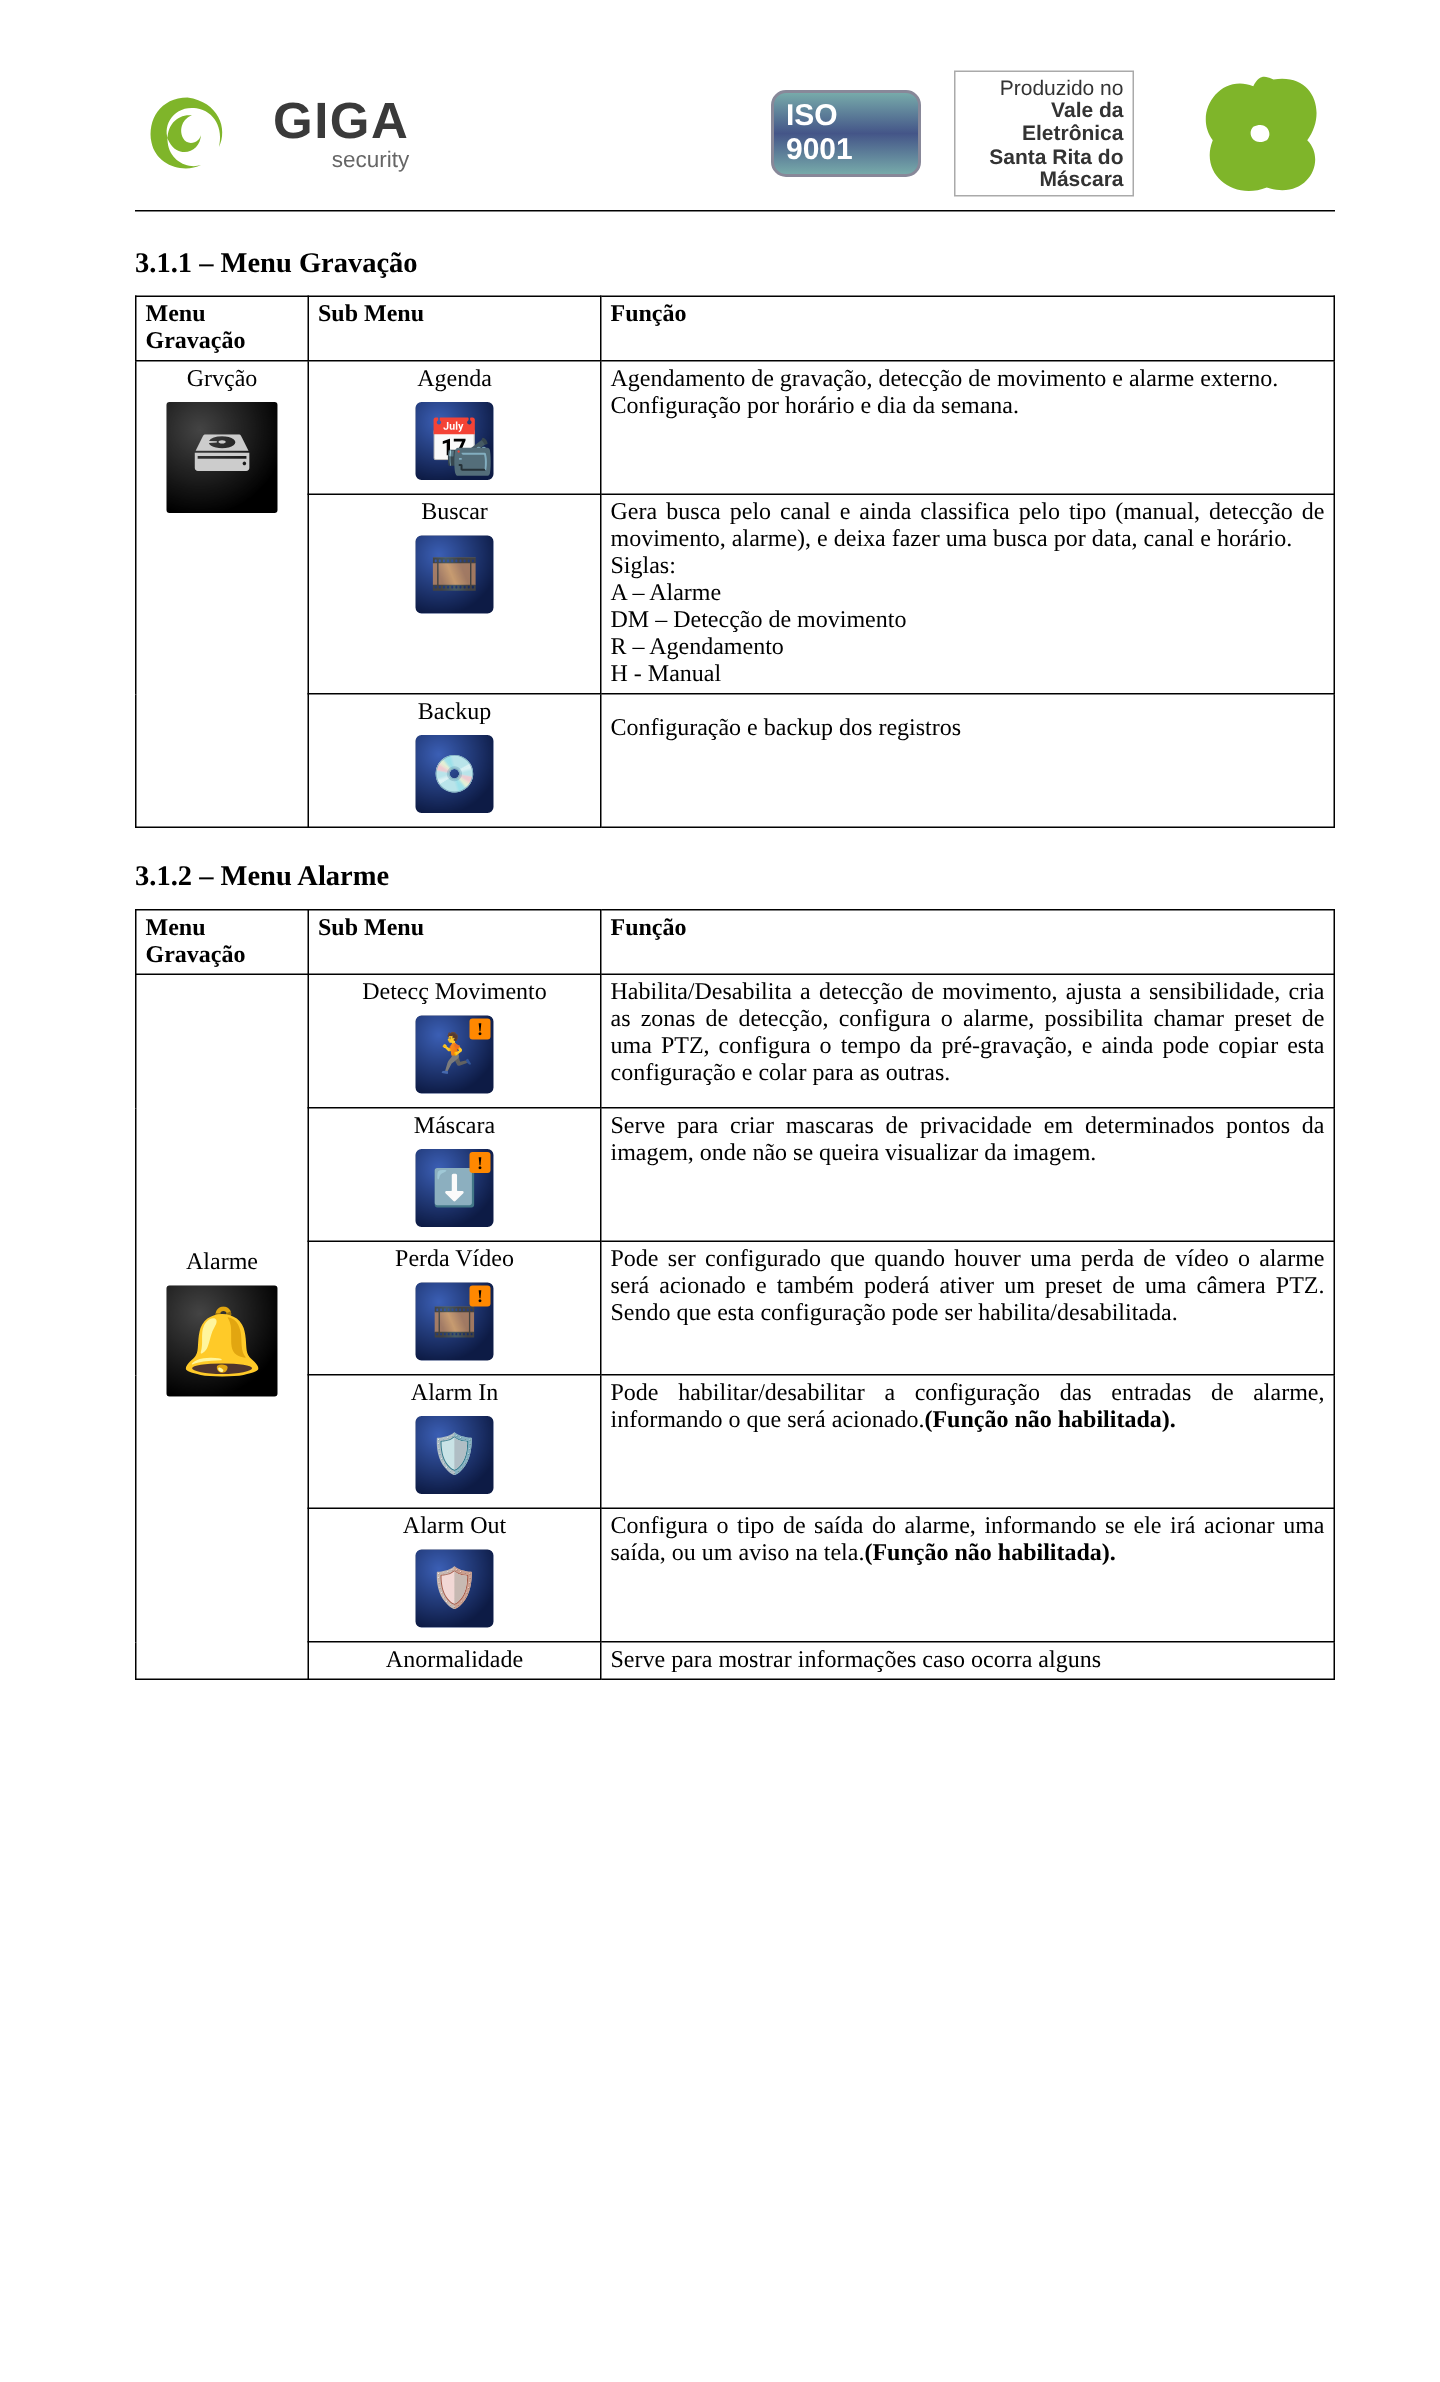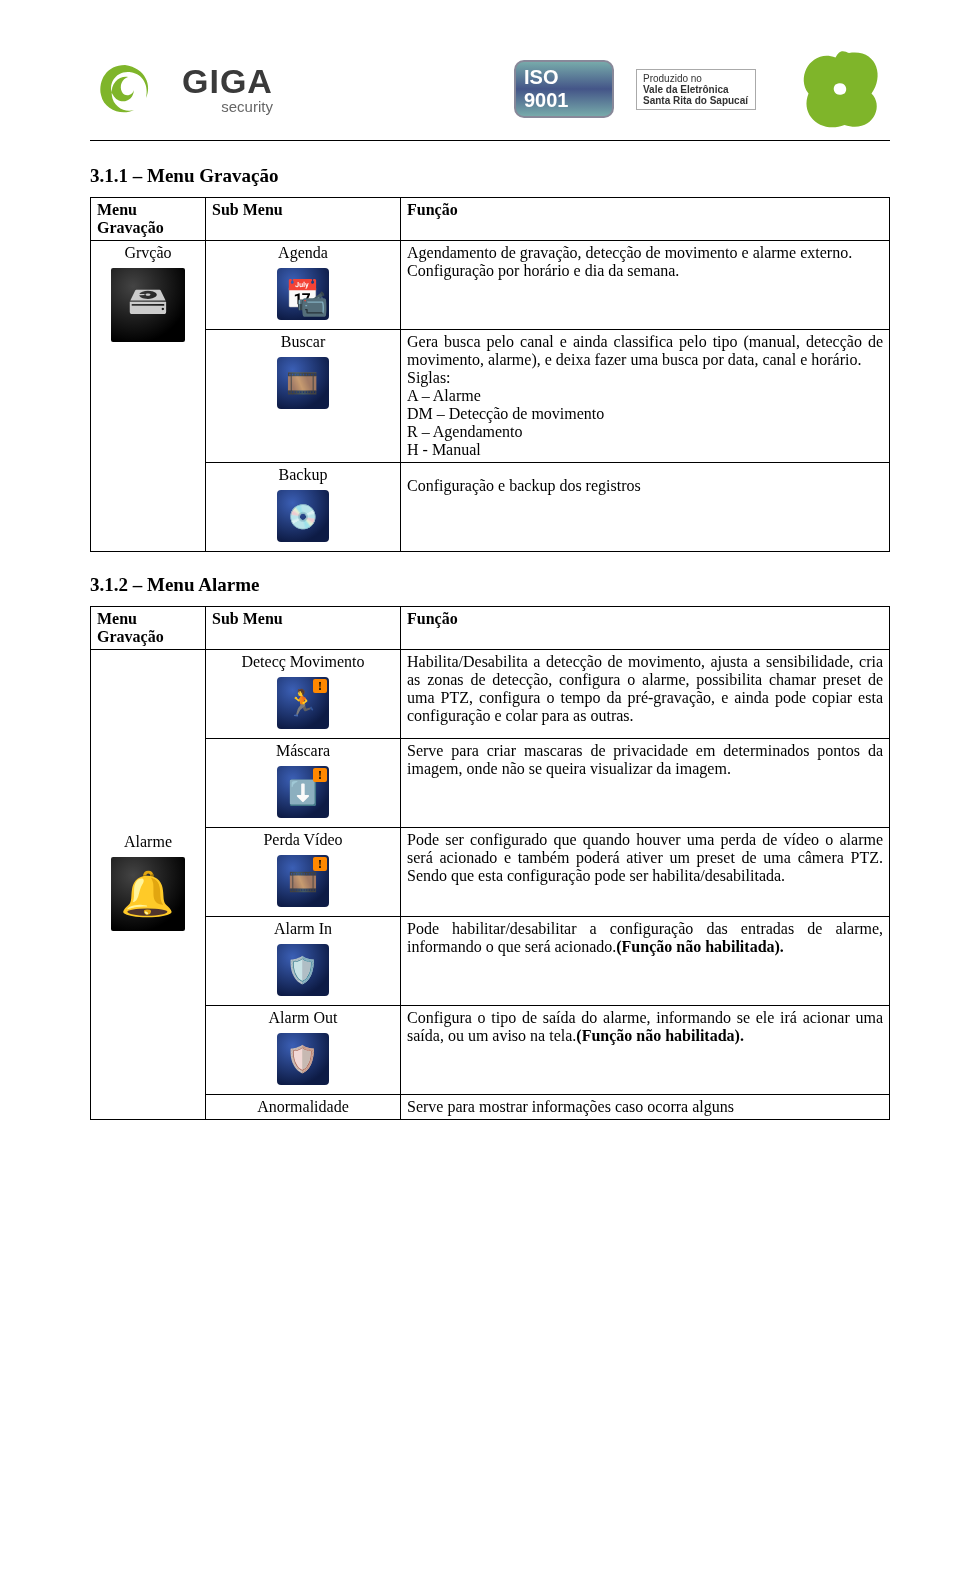--- a/index.html
+++ b/index.html
@@ -27,23 +27,23 @@
   }
   .logo-swirl svg { width: 100%; height: 100%; }
   .brand-block { display: flex; flex-direction: column; }
   .brand-text { font-family: Arial, sans-serif; font-weight: 900; font-size: 34px; letter-spacing: 1px; color: #3a3a3a; line-height: 1; }
   .brand-sub { font-family: Arial, sans-serif; font-size: 15px; color: #666; text-align: right; }
   .spacer { flex: 1; }
   .badge {
     border: 1px solid #aaa;
     padding: 3px 6px;
     font-family: Arial, sans-serif;
-    font-size: 10px;
+    font-size: 14px;
     line-height: 1.1;
-    text-align: left;
+    text-align: right;
     background: #fff;
     color: #333;
   }
   .iso-badge {
     width: 100px; height: 50px;
     display:flex; align-items:center; justify-content:center;
   }
   .iso-pill {
     background: linear-gradient(#7aa, #458, #7aa);
     color: #fff;
@@ -147,21 +147,21 @@
       <span class="brand-text">GIGA</span>
       <span class="brand-sub">security</span>
     </div>
     <div class="spacer"></div>
     <div class="iso-badge">
       <div class="iso-pill">ISO 9001</div>
     </div>
     <div class="badge badge2">
       <div>Produzido no</div>
       <div class="bold">Vale da Eletrônica</div>
-      <div class="bold">Santa Rita do Sapucaí</div>
+      <div class="bold">Santa Rita do Máscara</div>
     </div>
     <div class="blob">
       <svg viewBox="0 0 100 100">
           <path d="M60 10 C90 5 100 35 85 55 C100 70 85 100 55 90 C30 100 5 80 15 55 C0 35 20 5 45 15 C50 5 55 8 60 10 Z M45 45 C40 50 45 60 55 55 C60 50 55 40 45 45 Z" fill="#7fb52a"></path>
         </svg>
     </div>
   </div>
   <hr class="hdr-line">
 
   <h2>3.1.1 – Menu Gravação</h2>

